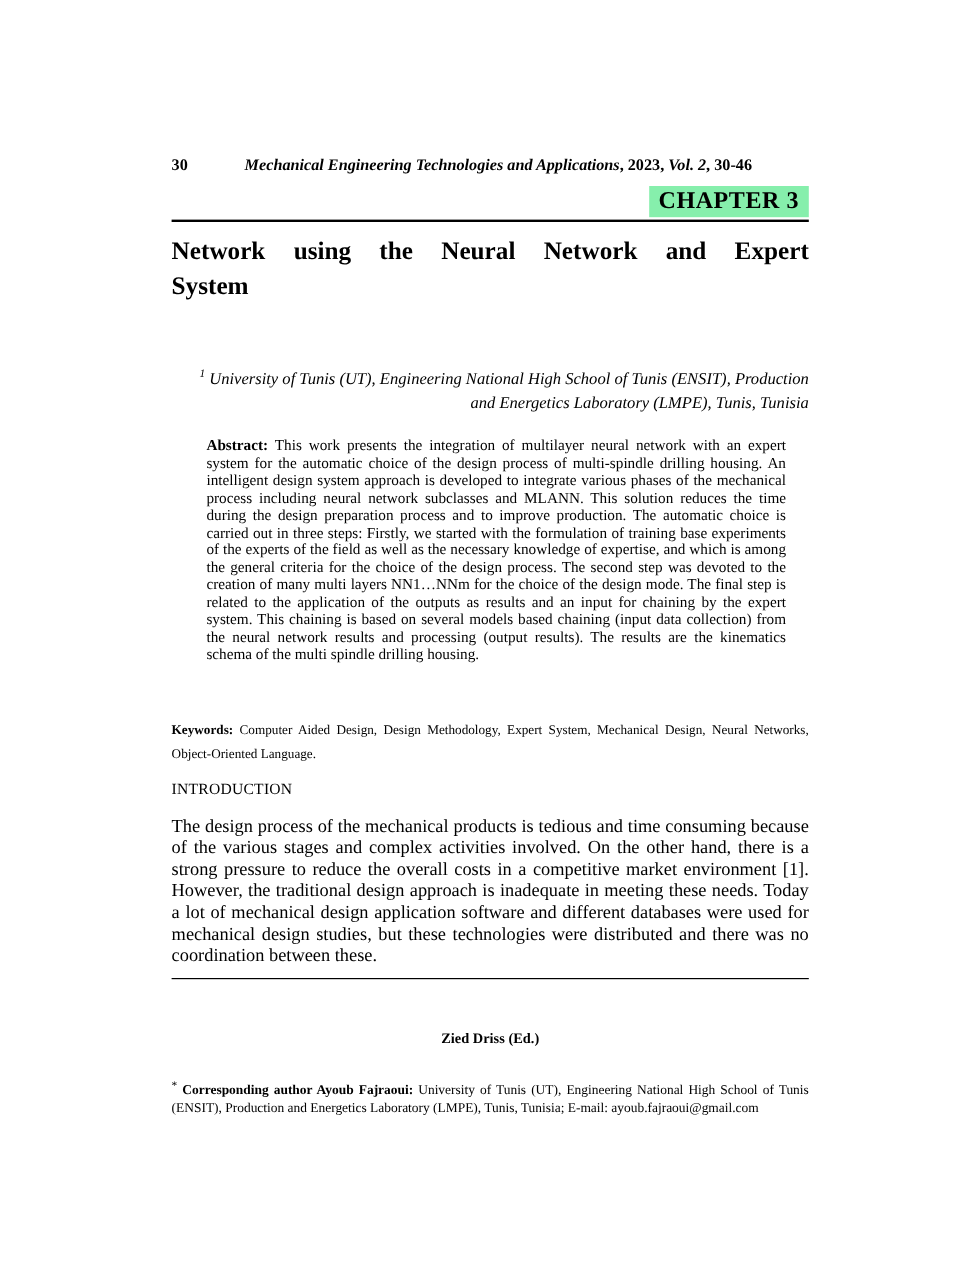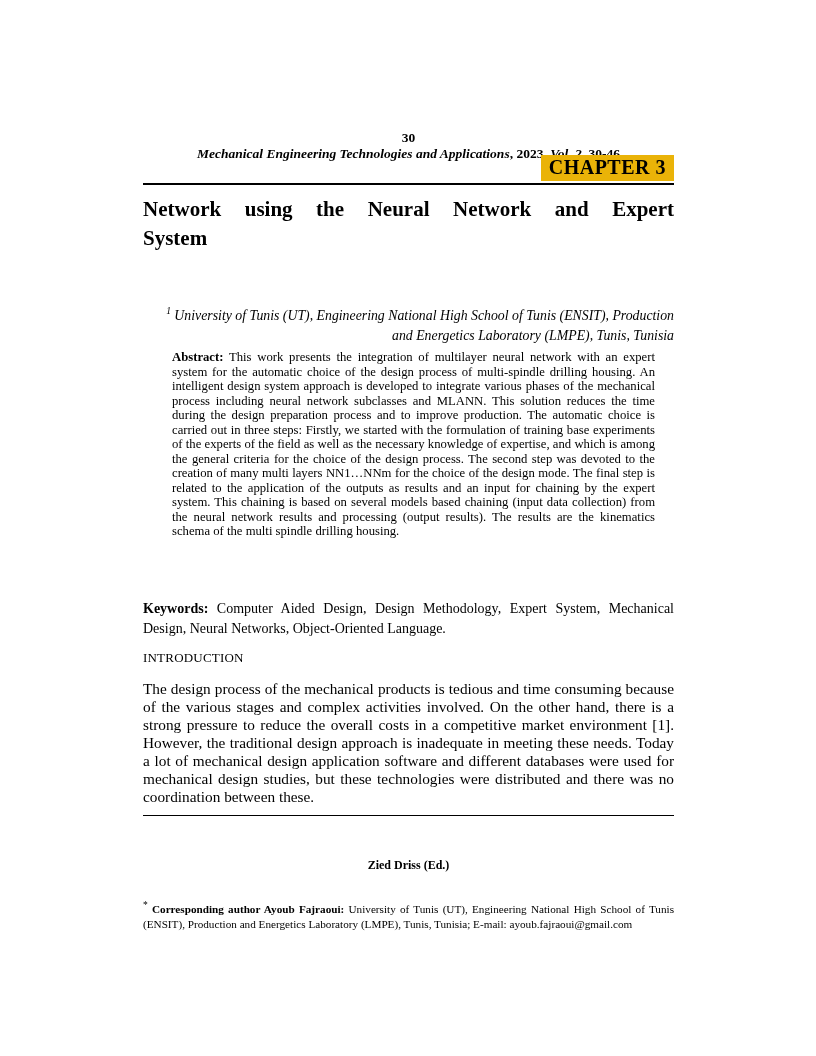--- a/index.html
+++ b/index.html
@@ -13,34 +13,33 @@
     font-family: "Liberation Serif", serif;
     overflow: hidden;
   }
   
   .header-row {
     position: absolute;
     left: 143px;
     top: 130px;
     width: 531px;
     display: flex;
-    align-items: center;
+    align-items: flex-start;
     font-size: 13.5px;
     font-weight: bold;
-    flex-direction: column;
   }
   .page-number { flex: 0 0 auto; }
   .citation { flex: 1 1 auto; text-align: center; white-space: nowrap; }
   .citation .it { font-style: italic; }
   
   .chapter-badge {
     position: absolute;
     top: 155px;
     right: 142px;
-    background: #eab308;
+    background: #86efac;
     font-size: 20px;
     font-weight: bold;
     padding: 1px 8px 2px 8px;
     letter-spacing: 0.5px;
   }
   .header-rule {
     position: absolute;
     left: 143px;
     top: 183px;
     width: 531px;
@@ -75,34 +74,34 @@
     width: 531px;
     font-size: 13.8px;
     font-style: italic;
     line-height: 20px;
     text-align: right;
   }
   
   .abstract-block {
     position: absolute;
     left: 172px;
-    top: 350px;
+    top: 364px;
     width: 483px;
     font-size: 12.7px;
     line-height: 14.5px;
     text-align: justify;
   }
   .abstract-block b { font-weight: bold; }
   
   .keywords-block {
     position: absolute;
     left: 143px;
     top: 599px;
     width: 531px;
-    font-size: 14px;
+    font-size: 11px;
     line-height: 20px;
     text-align: justify;
   }
   .keywords-block b { font-weight: bold; }
   
   .intro-heading {
     position: absolute;
     left: 143px;
     top: 650px;
     font-size: 13px;

